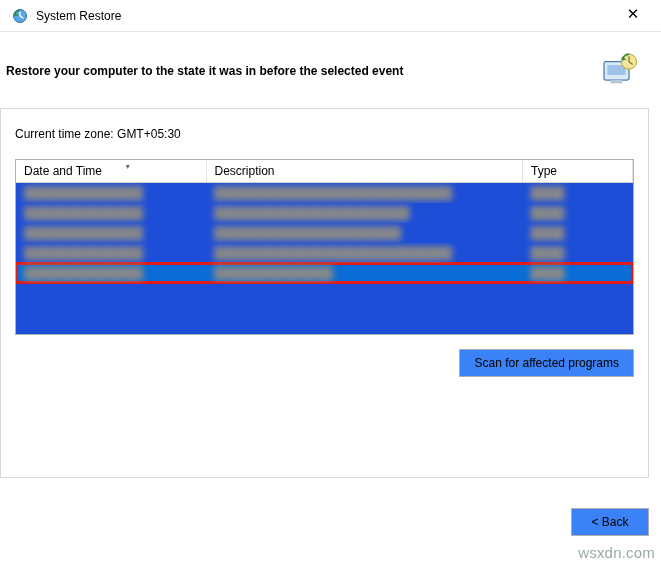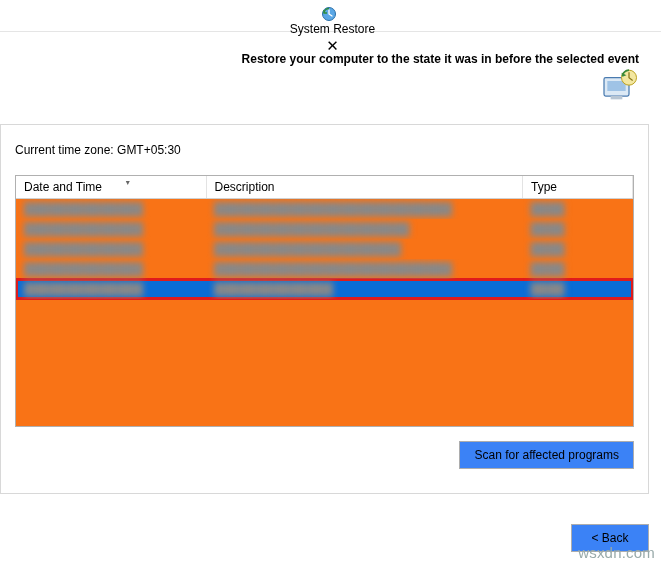--- a/index.html
+++ b/index.html
@@ -11,63 +11,61 @@
       height: 565px;
       overflow: hidden;
       color: #000;
     }
     .titlebar {
       display: flex;
       align-items: center;
       padding: 6px 8px 6px 12px;
       border-bottom: 1px solid #e5e5e5;
       height: 32px;
-      flex-direction: column;
     }
     .titlebar .app-icon {
       width: 16px; height: 16px;
       margin-right: 8px;
       display: inline-flex; align-items: center; justify-content: center;
     }
     .titlebar .title { flex: 1; font-size: 12px; }
     .titlebar .close {
       width: 40px; height: 24px;
       text-align: center;
       font-size: 15px;
       line-height: 20px;
       font-family: Arial, sans-serif;
       cursor: default;
     }
     .header {
-      padding: 18px 22px 10px 32px;
-      display: flex;
-      align-items: flex-end;
-      flex-direction: column;
+      padding: 18px 22px 10px 6px;
+      display: flex;
+      align-items: center;
     }
     .header .heading {
       font-weight: bold;
       font-size: 12px;
       flex: 1;
       padding-top: 2px;
     }
     .header .restore-icon {
       width: 40px; height: 40px;
       margin-left: 10px;
     }
     .content {
       border: 1px solid #d8d8d8;
       margin: 8px 12px 0 0;
       padding: 18px 14px 14px 14px;
       height: 370px;
     }
     .tz { font-size: 12px; margin-bottom: 18px; }
     .table-wrap {
       border: 1px solid #b0b0b0;
-      height: 252px;
-      background: #f97316;
+      height: 176px;
+      background: #1d4ed8;
       overflow: hidden;
     }
     table {
       width: 100%;
       border-collapse: collapse;
       table-layout: fixed;
     }
     thead th {
       text-align: left;
       font-weight: normal;

